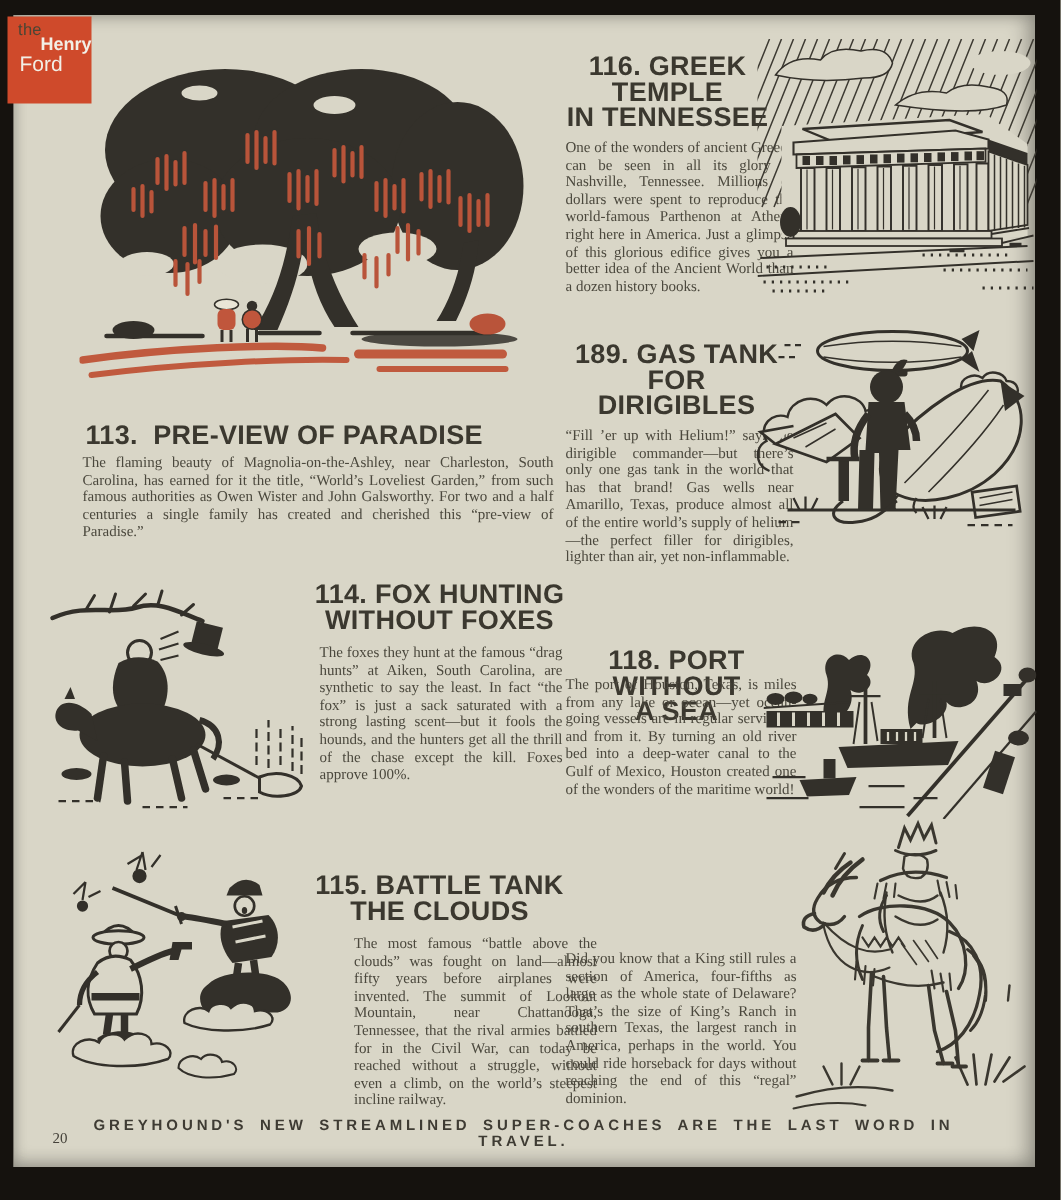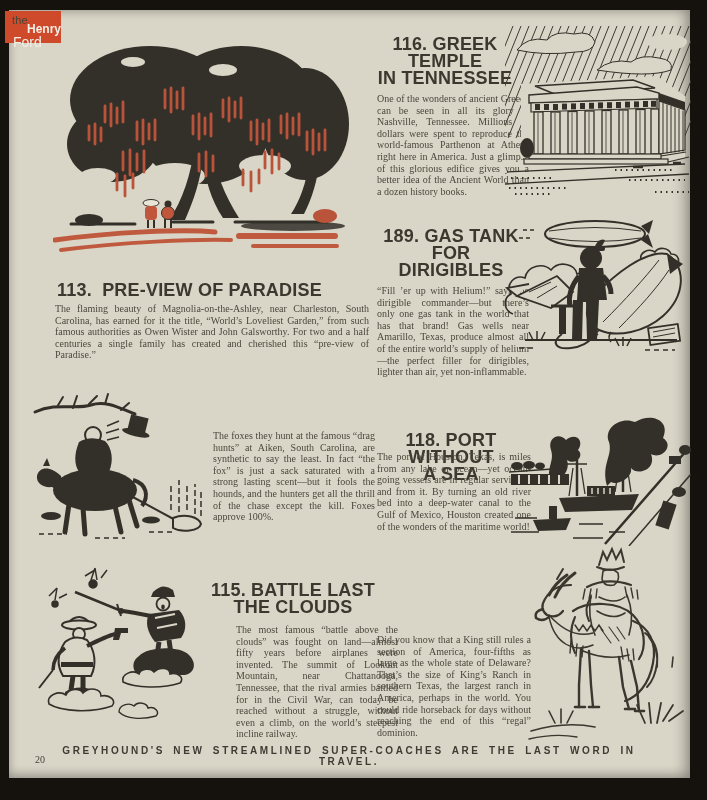--- a/index.html
+++ b/index.html
@@ -7,21 +7,21 @@
     width:707px;height:800px;position:relative;overflow:hidden;
     background:#15120e;
     font-family:"Liberation Sans",sans-serif;
   }
   .page{
     position:absolute;left:9px;top:10px;width:681px;height:768px;
     background:#d9d6c7;
     box-shadow:inset -7px 0 12px rgba(0,0,0,.22), inset 0 -5px 10px rgba(0,0,0,.14), inset 2px 2px 8px rgba(0,0,0,.10);
   }
   
-  .hf-logo{position:absolute;left:5px;top:11px;width:56px;height:32px;background:#cf4a2b;z-index:5;}
+  .hf-logo{position:absolute;left:5px;top:11px;width:56px;height:58px;background:#cf4a2b;z-index:5;}
   .hf-the{position:absolute;left:7px;top:3px;font-size:11px;color:#4a4534;letter-spacing:.2px;}
   .hf-henry{position:absolute;left:22px;top:11px;font-size:12px;font-weight:bold;color:#f2efe6;}
   .hf-ford{position:absolute;left:8px;top:23px;font-size:14px;font-weight:normal;color:#f2efe6;}
 
   .art{position:absolute;}
   h3.head{
     position:absolute;margin:0;color:#3b382f;
     font-size:18px;line-height:17px;font-weight:bold;letter-spacing:.2px;
     text-align:center;
   }
@@ -161,20 +161,26 @@
           <path d="M172,134 v-24"></path>
       </g>
       <g fill="#33302a">
         <ellipse cx="22" cy="134" rx="10" ry="4"></ellipse>
           <ellipse cx="122" cy="138" rx="9" ry="3.6"></ellipse>
       </g>
       <path d="M10,152 h28 M66,156 h30 M120,150 h26" stroke="#33302a" stroke-width="1.5" stroke-dasharray="5 4"></path>
     </svg>
   </div>
 
+  <h3 class="head" style="left:198px;top:378px;width:172px;">
+    <span class="num">114.</span>
+    <span> </span>
+    <span class="t">FOX HUNTING
+WITHOUT FOXES</span>
+  </h3>
   <p class="body" style="left:204px;top:420px;width:162px;">The foxes they hunt at the famous “drag hunts” at Aiken, South Carolina, are synthetic to say the least. In fact “the fox” is just a sack saturated with a strong lasting scent—but it fools the hounds, and the hunters get all the thrill of the chase except the kill. Foxes approve 100%.</p>
 
   <div class="art" style="left:18px;top:552px;">
     <svg width="180" height="178" viewBox="0 0 180 178">
 
       <g stroke="#33302a" stroke-width="1.5" fill="none">
         <path d="M58,14 l10,-6 M64,18 l4,-12 M70,18 l-2,-12 M74,16 l6,-8"></path>
         <path d="M22,34 l8,-8 M28,38 l2,-12 M32,36 l8,-4"></path>
         <circle cx="66" cy="22" r="4" fill="#33302a"></circle>
         <circle cx="28" cy="42" r="3" fill="#33302a"></circle>
@@ -210,21 +216,21 @@
       </g>
       <path d="M38,130 C46,124 62,124 68,130 L74,136 C66,140 46,140 38,136 Z" fill="#33302a"></path>
       <path d="M22,142 c-3,-9 10,-14 17,-9 c3,-7 14,-7 17,-2 c7,-7 18,-4 18,3 c9,-2 16,5 11,10 c-20,7 -50,6 -63,-2 z" fill="#d9d6c7" stroke="#33302a" stroke-width="1.6"></path>
       <path d="M92,150 c0,-7 10,-10 15,-6 c4,-5 13,-3 14,2 c7,-2 12,4 8,8 c-14,4 -30,3 -37,-4 z" fill="#d9d6c7" stroke="#33302a" stroke-width="1.4"></path>
     </svg>
   </div>
 
   <h3 class="head" style="left:198px;top:572px;width:172px;">
     <span class="num">115.</span>
     <span> </span>
-    <span class="t">BATTLE LAST
+    <span class="t">BATTLE TANK
 THE CLOUDS</span>
   </h3>
   <p class="body" style="left:204px;top:614px;width:162px;margin-left:23px;">The most famous “battle above the clouds” was fought on land—almost fifty years before airplanes were invented. The summit of Lookout Mountain, near Chattanooga, Tennessee, that the rival armies battled for in the Civil War, can today be reached without a struggle, without even a climb, on the world’s steepest incline railway.</p>
 
   <h3 class="head" style="left:366px;top:26px;width:140px;">
     <span class="num">116.</span>
     <span> </span>
     <span class="t">GREEK TEMPLE
 IN TENNESSEE</span>
   </h3>

